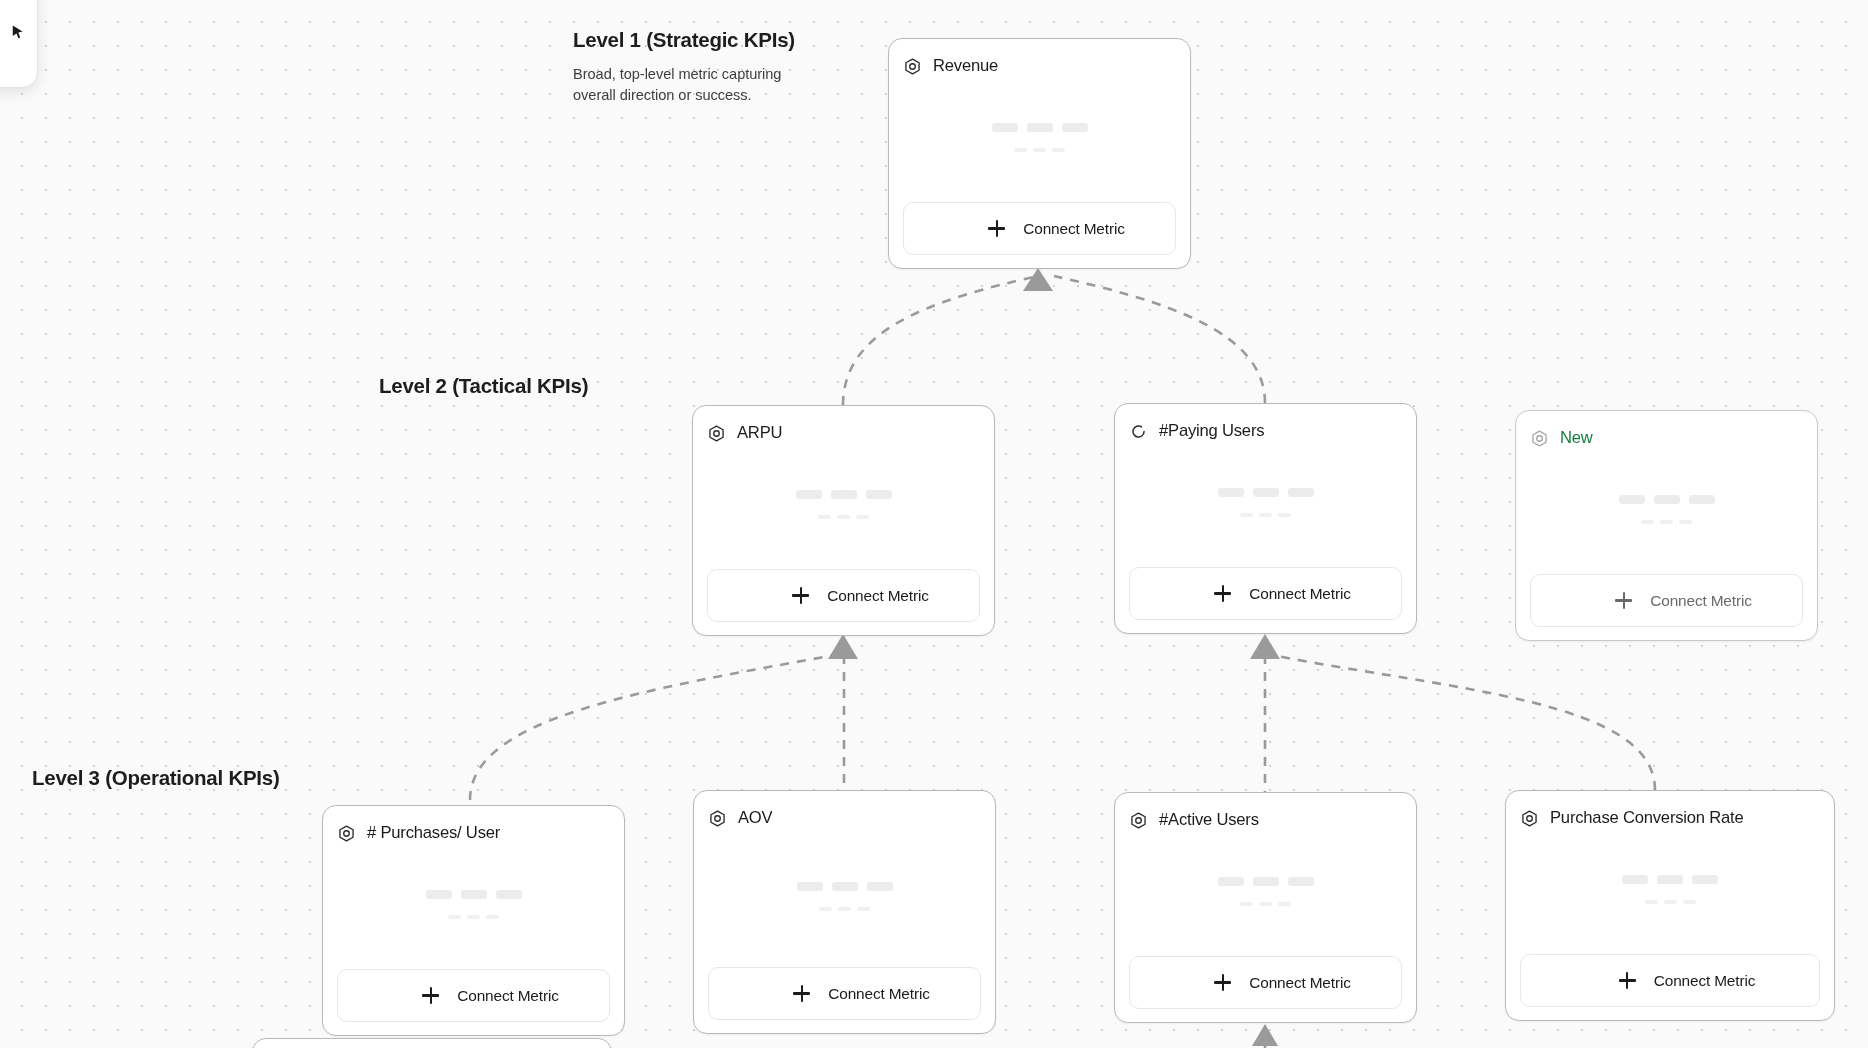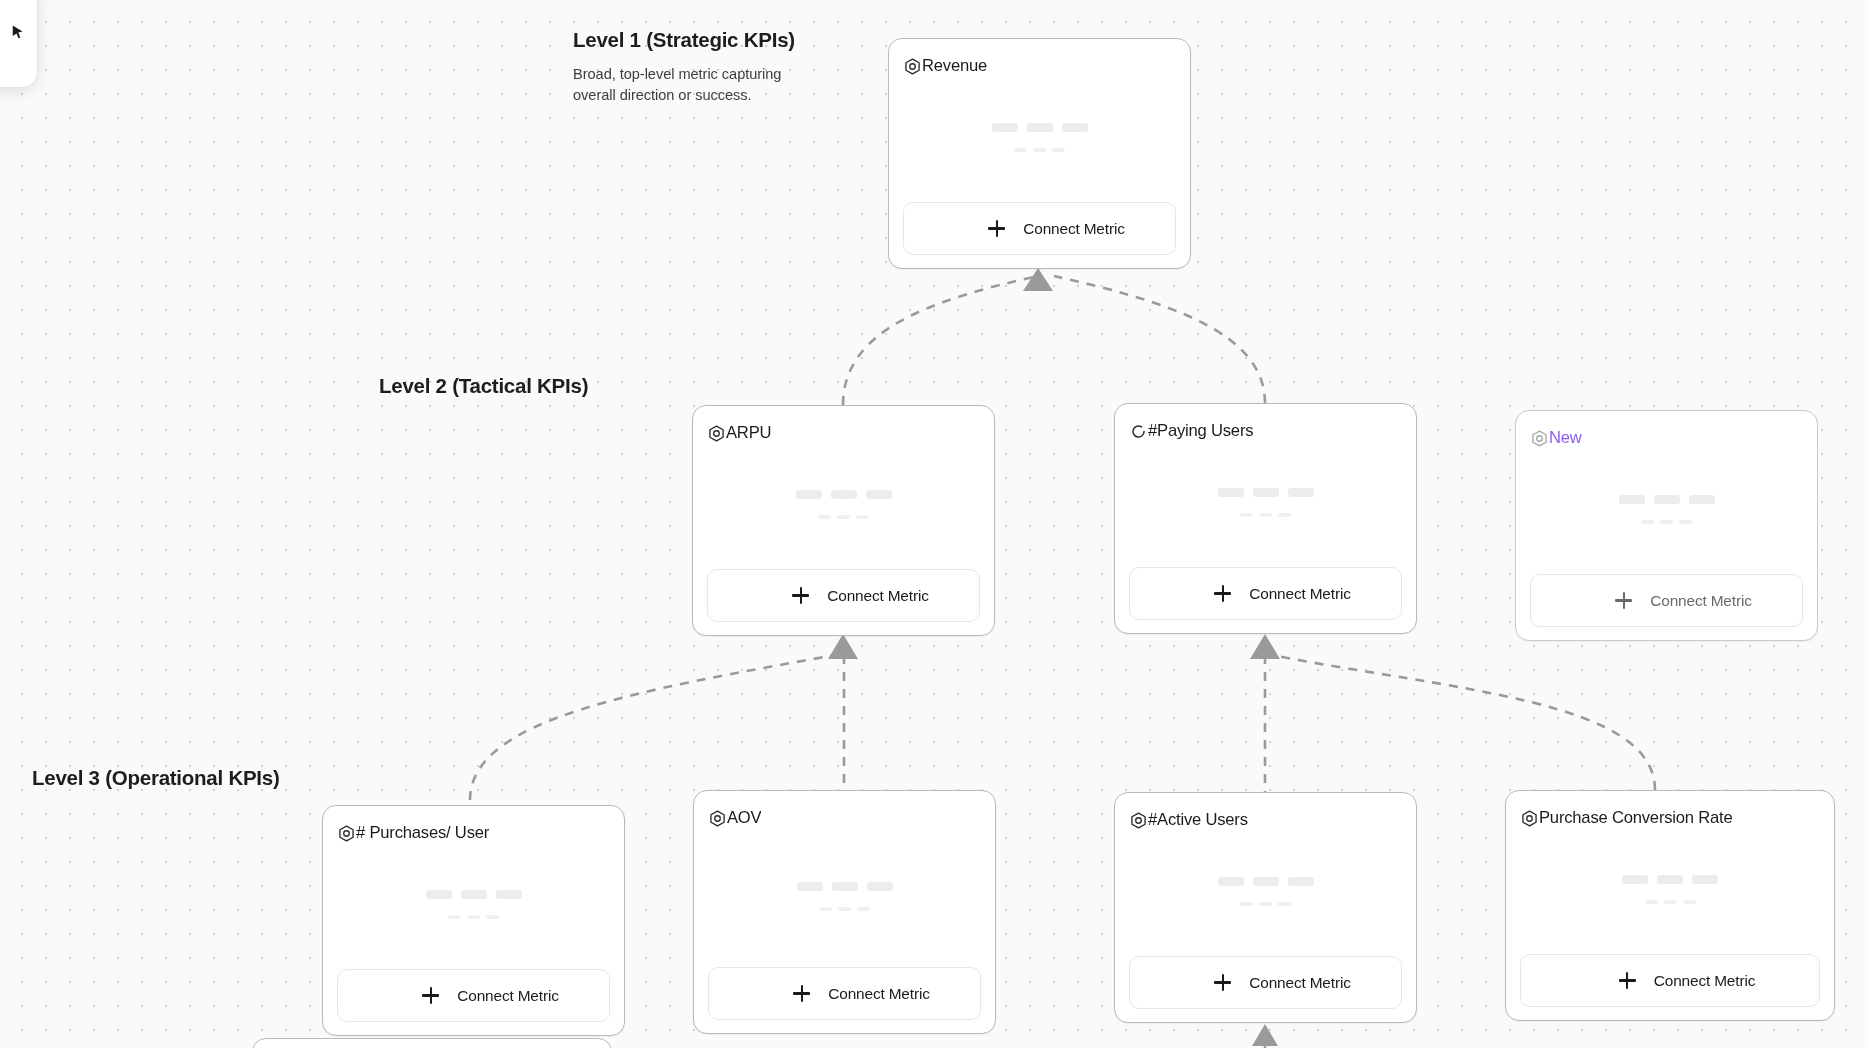--- a/index.html
+++ b/index.html
@@ -78,21 +78,21 @@
     display: flex;
     flex-direction: column;
     padding: 14px 14px 13px 14px;
     overflow: hidden;
   }
   .card.muted { border-color: #c9c9c9; }
 
   .card-head {
     display: flex;
     align-items: center;
-    gap: 0;
+    gap: 11px;
     height: 26px;
     flex: 0 0 auto;
   }
   .card-icon {
     width: 19px;
     height: 19px;
     flex: 0 0 19px;
     display: block;
     color: #2b2b2e;
   }
@@ -100,21 +100,21 @@
   .card-icon svg { display: block; width: 19px; height: 19px; }
 
   .card-title {
     font-size: 16.6px;
     font-weight: 500;
     color: #1b1b1d;
     letter-spacing: -0.2px;
     white-space: nowrap;
     overflow: hidden;
   }
-  .card.muted .card-title { color: #8b5cf6; }
+  .card.muted .card-title { color: #15803d; }
 
   
   .card-body {
     flex: 1 1 auto;
     display: flex;
     flex-direction: column;
     align-items: center;
     justify-content: center;
     gap: 16px;
     padding-bottom: 6px;

